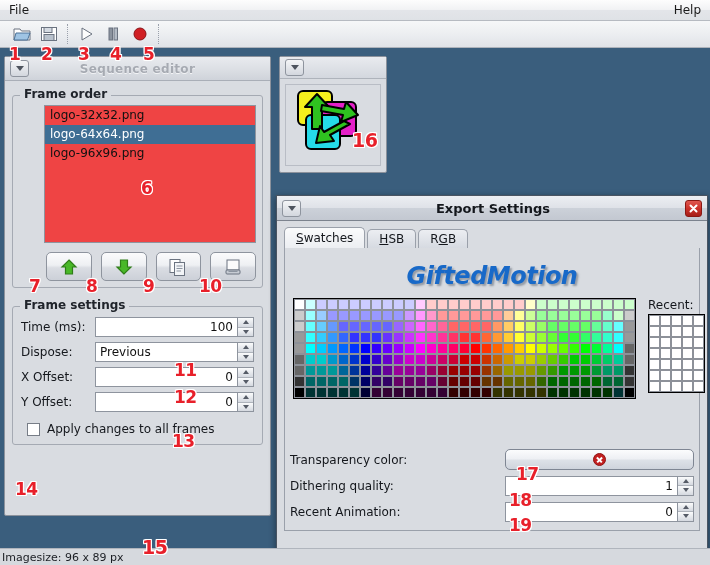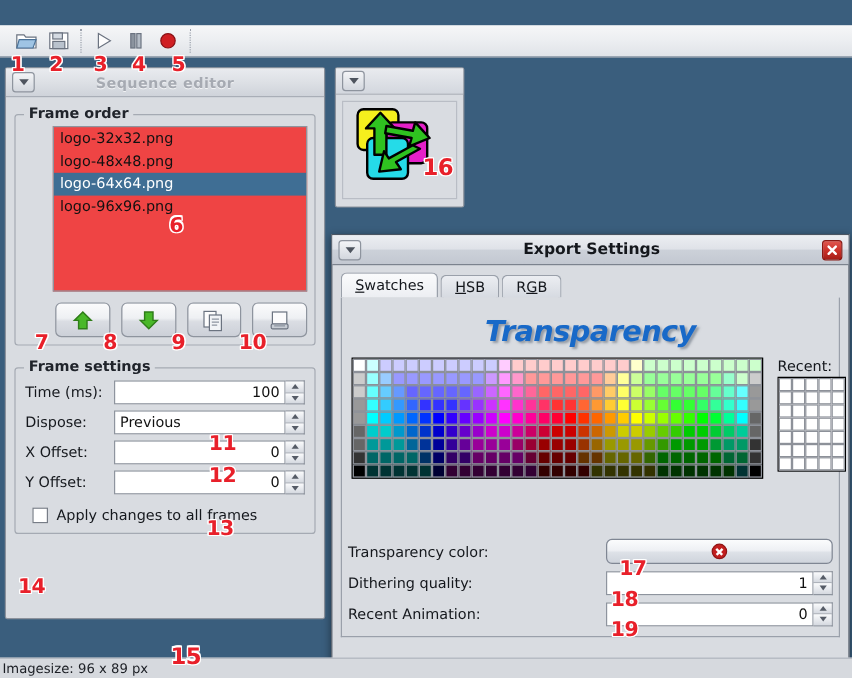--- a/index.html
+++ b/index.html
@@ -372,20 +372,25 @@
     display: flex; align-items: center;
     padding-left: 2px;
     font-size: 11px; color: #1b1e24;
   }
 </style>
 </head>
 <body>
 
 <div id="app">
 
+  <div class="menubar">
+    <div class="menu-item">File</div>
+    <div class="menu-spacer"></div>
+    <div class="menu-item">Help</div>
+  </div>
 
   <div class="toolbar">
     <div class="tb-group">
       <div class="tb-btn">
         <svg width="20" height="18" viewBox="0 0 20 18">
           <path d="M2 4 h6 l1.5 2 H18 v9 H2 z" fill="#ffffff" stroke="#6b7380" stroke-width="1"></path>
           <path d="M4 8 h14 l-2.5 7 H2 z" fill="#9fc4e4" stroke="#4a7197" stroke-width="1"></path>
         </svg>
       </div>
       <div class="tb-btn">
@@ -430,21 +435,20 @@
         <span class="caret"></span>
       </div>
       <div class="seq-title-text">Sequence editor</div>
     </div>
 
     <div class="group-box" style="margin-top:14px;padding-left:31px;">
       <div class="group-label">Frame order</div>
 
       <div class="frame-list">
         <div class="frame-item">logo-32x32.png</div>
-        <div class="frame-item">logo-48x48.png</div>
         <div class="frame-item selected">logo-64x64.png</div>
         <div class="frame-item">logo-96x96.png</div>
       </div>
 
       <div class="btn-row">
         <div class="icon-btn">
           <svg width="20" height="20" viewBox="0 0 20 20">
             <path d="M10 3 L17 10 H13.5 V17 H6.5 V10 H3 Z" fill="#49b828" stroke="#2f7d18" stroke-width="1.2"></path>
           </svg>
         </div>
@@ -594,21 +598,21 @@
           </div>
         <div class="tab">
             <span><u>H</u>SB</span>
           </div>
         <div class="tab">
             <span>R<u>G</u>B</span>
           </div>
       </div>
 
       <div class="tab-content">
-        <div class="gm-logo">Transparency</div>
+        <div class="gm-logo">GiftedMotion</div>
 
         <div class="swatch-area">
           <div class="swatch-grid" id="swatch-grid">
               <div style="background: rgb(255, 255, 255);"></div>
               <div style="background: rgb(204, 255, 255);"></div>
               <div style="background: rgb(204, 204, 255);"></div>
               <div style="background: rgb(204, 204, 255);"></div>
               <div style="background: rgb(204, 204, 255);"></div>
               <div style="background: rgb(204, 204, 255);"></div>
               <div style="background: rgb(204, 204, 255);"></div>

